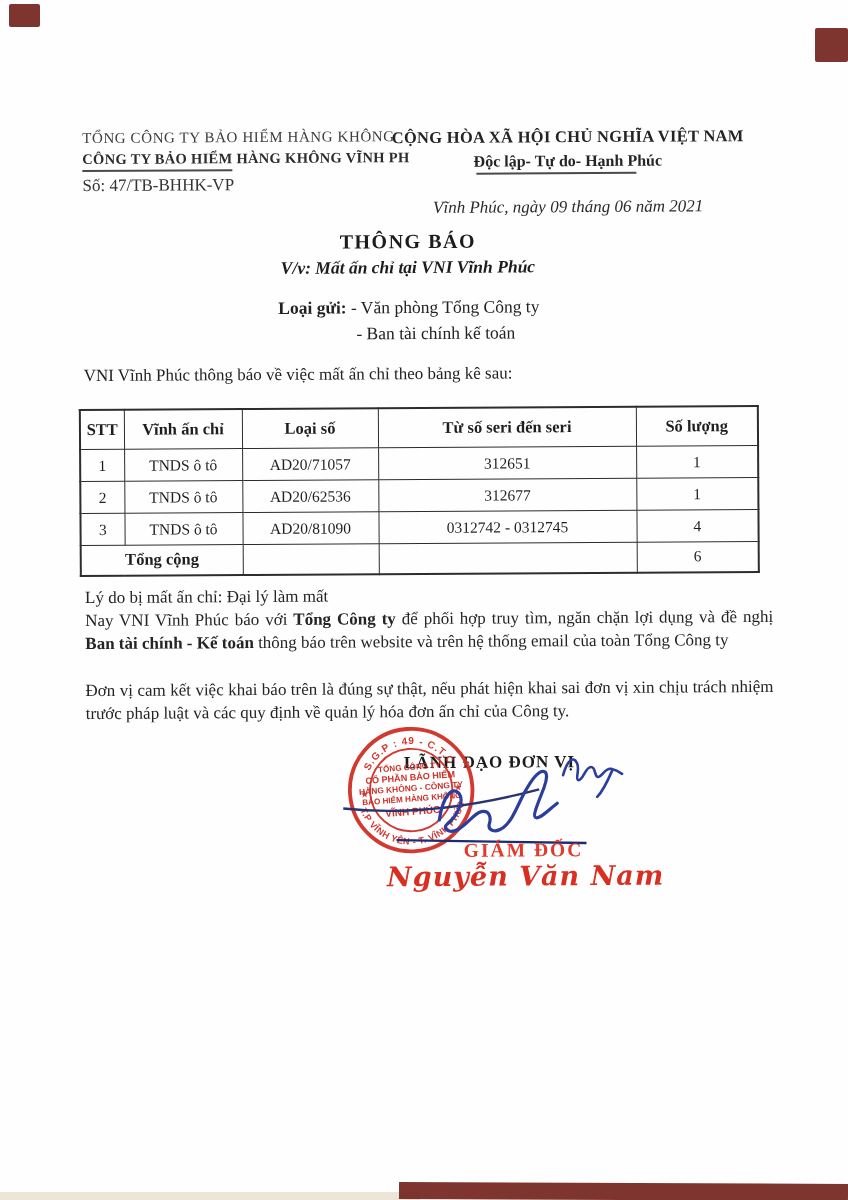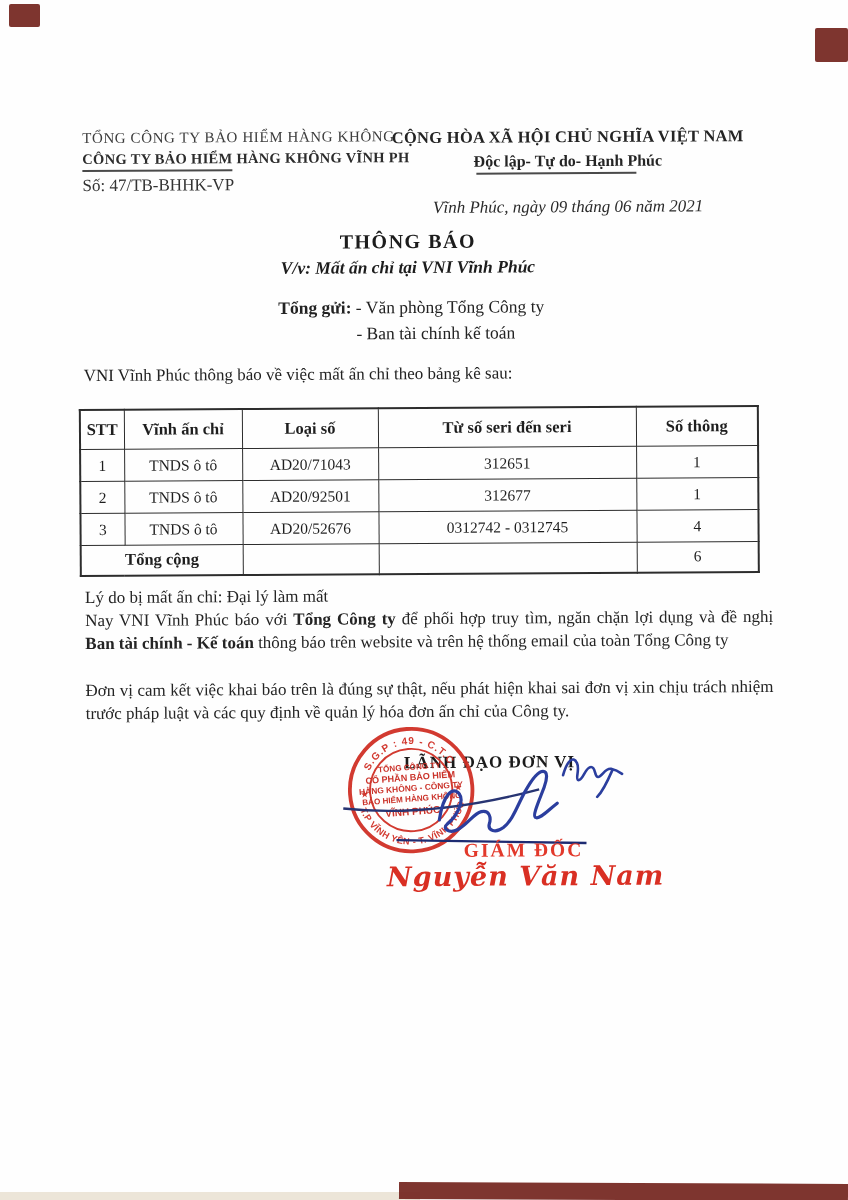--- a/index.html
+++ b/index.html
@@ -88,60 +88,60 @@
       <div class="uline"></div>
     </div>
     <div class="dateline">Vĩnh Phúc, ngày 09 tháng 06 năm 2021</div>
 
     <div class="title-block">
       <div class="title-main">THÔNG BÁO</div>
       <div class="title-sub">V/v: Mất ấn chỉ tại VNI Vĩnh Phúc</div>
     </div>
 
     <div class="recipients">
-      <div class="r1"><span class="lbl">Tổng gửi:</span> <span>- Văn phòng Tổng Công ty</span></div>
+      <div class="r1"><span class="lbl">Loại gửi:</span> <span>- Văn phòng Tổng Công ty</span></div>
       <div class="r2">- Ban tài chính kế toán</div>
     </div>
 
     <div class="intro">VNI Vĩnh Phúc thông báo về việc mất ấn chỉ theo bảng kê sau:</div>
 
     <table class="loss">
       <colgroup>
         <col style="width:44px">
           <col style="width:118px">
           <col style="width:136px">
           <col style="width:258px">
           <col style="width:122px">
       </colgroup>
       <tbody>
           <tr>
         <th>STT</th>
         <th>Vĩnh ấn chỉ</th>
         <th>Loại số</th>
         <th>Từ số seri đến seri</th>
-        <th>Số thông</th>
+        <th>Số lượng</th>
       </tr>
       <tr class="r">
         <td>1</td>
         <td>TNDS ô tô</td>
-        <td>AD20/71043</td>
+        <td>AD20/71057</td>
         <td>312651</td>
         <td>1</td>
       </tr>
       <tr class="r">
         <td>2</td>
         <td>TNDS ô tô</td>
-        <td>AD20/92501</td>
+        <td>AD20/62536</td>
         <td>312677</td>
         <td>1</td>
       </tr>
       <tr class="r">
         <td>3</td>
         <td>TNDS ô tô</td>
-        <td>AD20/52676</td>
+        <td>AD20/81090</td>
         <td>0312742 - 0312745</td>
         <td>4</td>
       </tr>
       <tr class="total">
         <td colspan="2" class="tlabel">Tổng cộng</td>
         <td></td>
         <td></td>
         <td>6</td>
       </tr>
     </tbody>

